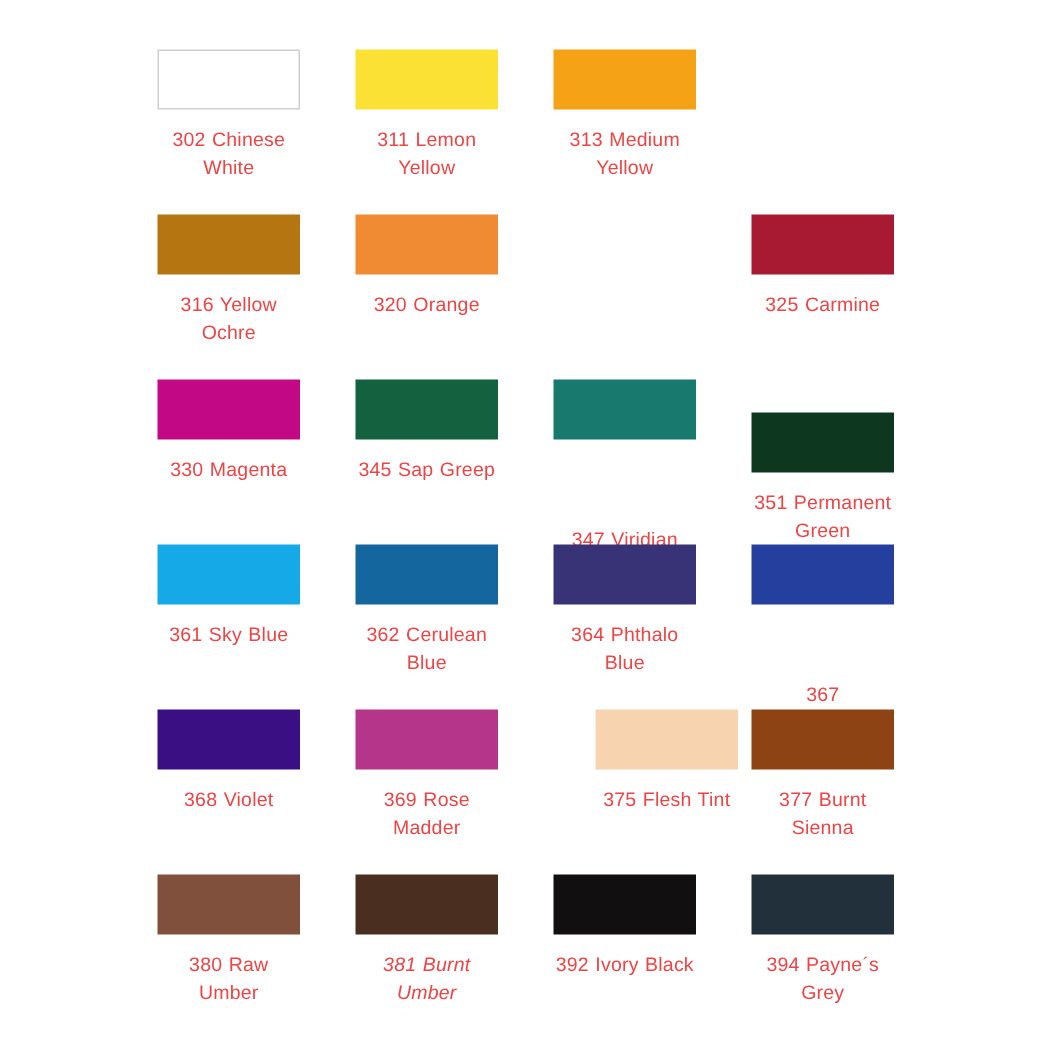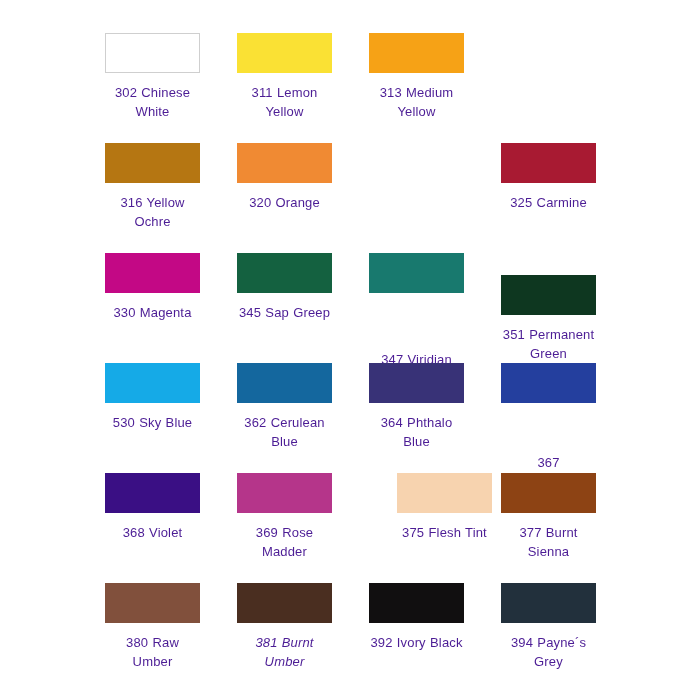--- a/index.html
+++ b/index.html
@@ -45,21 +45,21 @@
   }
   .swatch.bordered {
     border: 1px solid #cfcfcf;
   }
   .label {
     width: 95px;
     margin-top: 11px;
     text-align: center;
     font-size: 13px;
     line-height: 18.5px;
-    color: #4c1d95;
+    color: #ef4444;
     letter-spacing: 0.15px;
     word-spacing: 0.5px;
     font-family: "Liberation Sans", "DejaVu Sans", sans-serif;
     white-space: normal;
   }
 </style>
 </head>
 <body>
 
 <div id="chart">
@@ -99,21 +99,21 @@
       <div class="cell" style="grid-area: 4 / 4; gap: 47px;">
         <div class="swatch" style="background: rgb(24, 121, 110);"></div>
         <div class="label">347 Viridian Green</div>
       </div>
       <div class="cell" style="grid-area: 4 / 5; justify-content: flex-end;">
         <div class="swatch" style="background: rgb(14, 55, 32);"></div>
         <div class="label">351 Permanent Green</div>
       </div>
       <div class="cell" style="grid-area: 5 / 2;">
         <div class="swatch" style="background: rgb(21, 170, 231);"></div>
-        <div class="label">530 Sky Blue</div>
+        <div class="label">361 Sky Blue</div>
       </div>
       <div class="cell" style="grid-area: 5 / 3;">
         <div class="swatch" style="background: rgb(20, 103, 158);"></div>
         <div class="label">362 Cerulean Blue</div>
       </div>
       <div class="cell" style="grid-area: 5 / 4;">
         <div class="swatch" style="background: rgb(56, 50, 119);"></div>
         <div class="label">364 Phthalo Blue</div>
       </div>
       <div class="cell" style="grid-area: 5 / 5; gap: 40px;">

